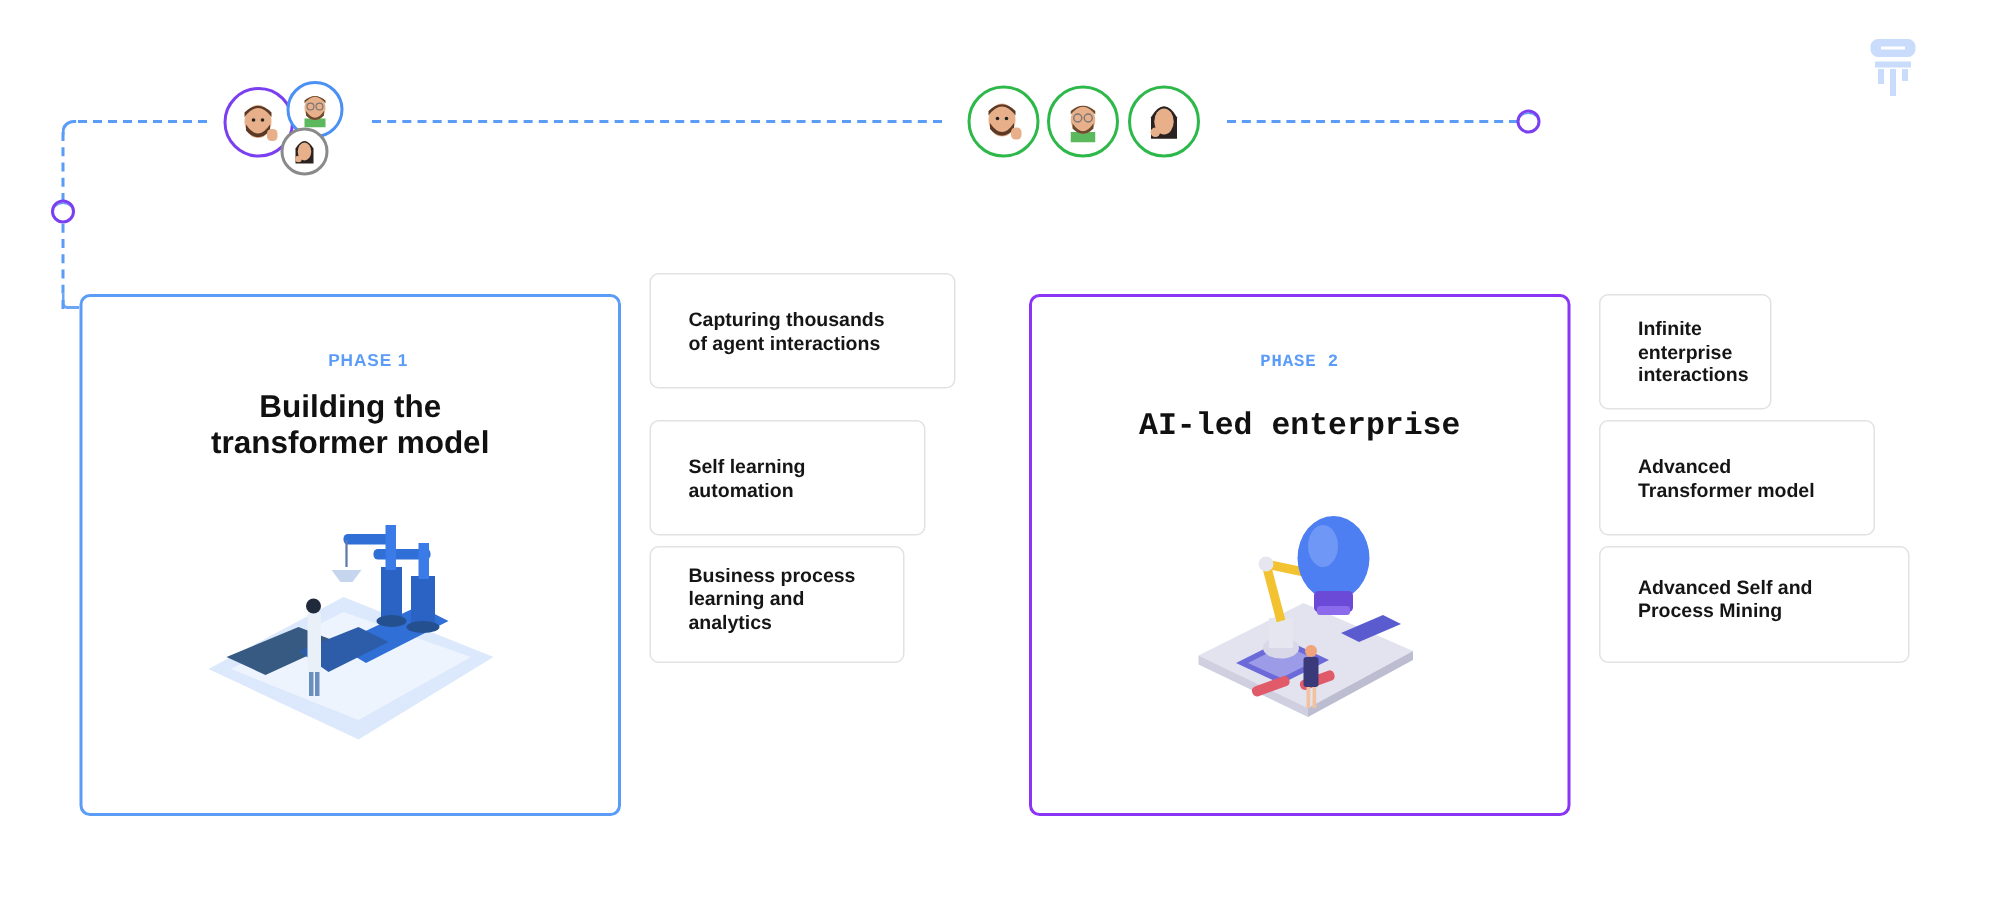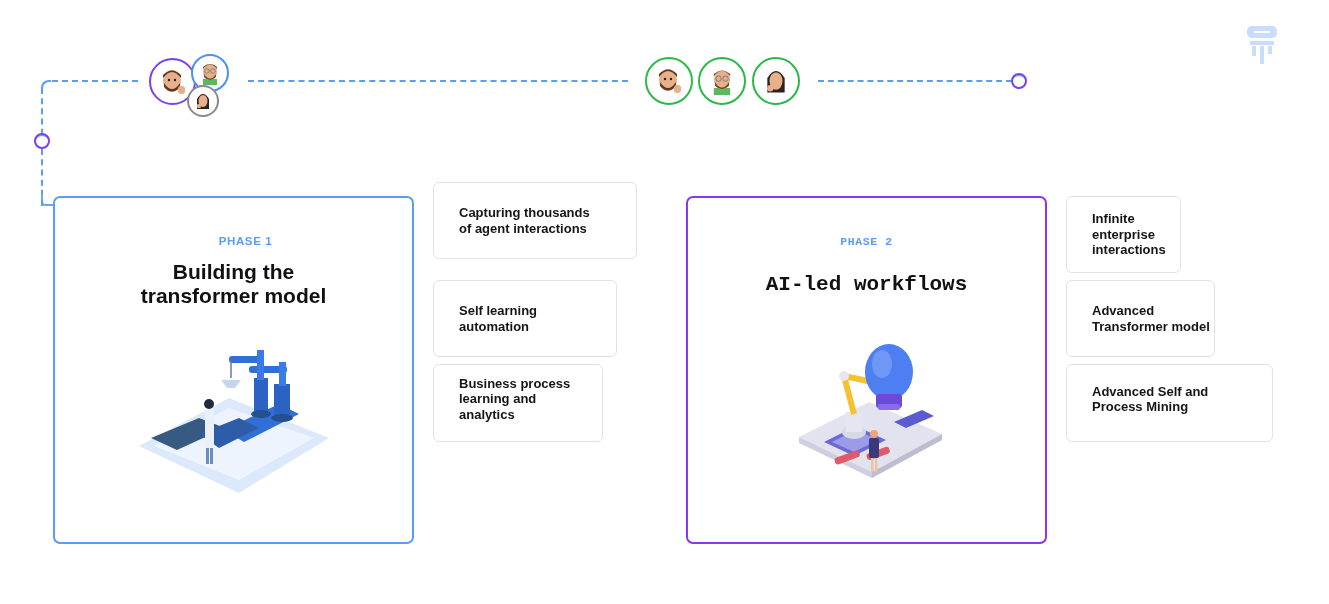--- a/index.html
+++ b/index.html
@@ -161,21 +161,21 @@
 <div class="feature" style="left:433px; top:364px; width:170px; height:78px;">
   <span style="margin-top:-8px;">
     <span style="display:block">Business process</span>
     <span style="display:block">learning and</span>
     <span style="display:block">analytics</span>
   </span>
 </div>
 
 <div class="phase-card p2">
   <div class="phase-label" style="top:37px;">PHASE 2</div>
-  <div class="phase-title" style="top:75px;">AI-led workflows</div>
+  <div class="phase-title" style="top:75px;">AI-led enterprise</div>
 
   <svg class="illus" style="left:106px; top:144px;" width="150" height="150" viewBox="0 0 150 150">
     <polygon points="5,95 75,60 148,92 78,130" fill="#e3e3f0"></polygon>
     <polygon points="5,95 78,130 78,136 5,101" fill="#cfcfe0"></polygon>
     <polygon points="78,130 148,92 148,98 78,136" fill="#bdbdd2"></polygon>
     <polygon points="30,100 62,84 92,98 60,114" fill="#6c6ad8"></polygon>
     <polygon points="38,100 62,88 84,98 60,110" fill="#9b9be8"></polygon>
     <polygon points="100,80 128,68 140,74 112,86" fill="#5b5bd0"></polygon>
     <ellipse cx="60" cy="90" rx="12" ry="7" fill="#d8d8e8"></ellipse>
     <rect x="52" y="70" width="16" height="20" fill="#e6e6f0"></rect>
@@ -194,21 +194,21 @@
   </svg>
 </div>
 
 <div class="feature" style="left:1066px; top:196px; width:115px; height:77px;">
   <span>
     <span style="display:block">Infinite</span>
     <span style="display:block">enterprise</span>
     <span style="display:block">interactions</span>
   </span>
 </div>
-<div class="feature" style="left:1066px; top:280px; width:149px; height:77px;">
+<div class="feature" style="left:1066px; top:280px; width:184px; height:77px;">
   <span>
     <span style="display:block">Advanced</span>
     <span style="display:block">Transformer model</span>
   </span>
 </div>
 <div class="feature" style="left:1066px; top:364px; width:207px; height:78px;">
   <span style="margin-top:-8px;">
     <span style="display:block">Advanced Self and</span>
     <span style="display:block">Process Mining</span>
   </span>

